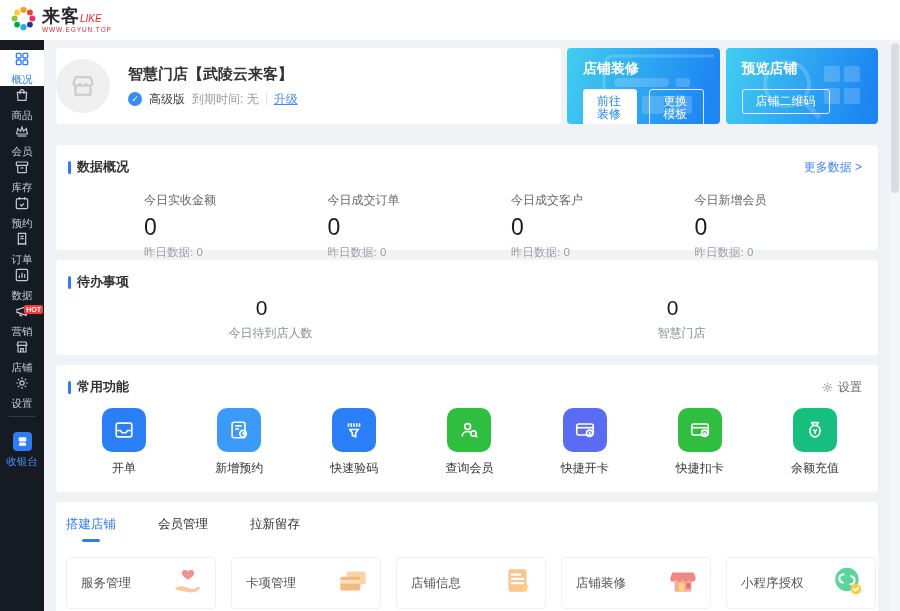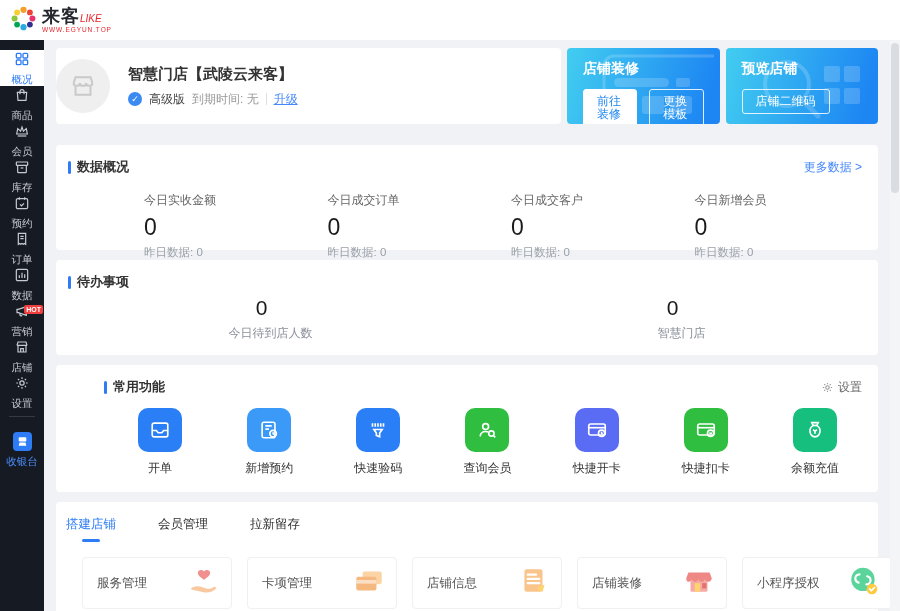--- a/index.html
+++ b/index.html
@@ -61,32 +61,32 @@
   .stat-label { font-size:12px; color:#666; }
   .stat-value { font-size:23px; color:#1a1a1a; line-height:1.05; }
   .stat-sub { font-size:11.5px; color:#9aa0a8; }
 
   .todo-card { height:95px; }
   .todo-row { display:flex; padding-top:6px; }
   .todo-item { flex:1; display:flex; flex-direction:column; align-items:center; gap:6px; }
   .todo-value { font-size:21px; color:#1a1a1a; line-height:1.05; }
   .todo-label { font-size:12px; color:#8a9099;margin-left:18px; }
 
-  .quick-card { height:127px;padding-left:36px; }
+  .quick-card { height:127px; }
   .quick-row { display:flex; justify-content:space-between; padding:12px 31px 0 36px; }
   .quick-item { width:64px; display:flex; flex-direction:column; align-items:center; gap:8px; cursor:pointer; }
   .quick-icon { width:44px; height:44px; border-radius:10px; display:flex; align-items:center; justify-content:center; }
   .quick-label { font-size:12px; color:#333; white-space:nowrap; }
 
   .bottom-card { height:150px; padding:0 6px 0 10px; }
   .tabs { display:flex; gap:42px; padding:14px 0 0 0; }
   .tab { font-size:12.5px; color:#333; padding-bottom:9px; position:relative; cursor:pointer; }
   .tab.active { color:#2d7cf6; }
   .tab.active::after { content:""; position:absolute; left:50%; transform:translateX(-50%); bottom:0; width:18px; height:3px; border-radius:2px; background:#2d7cf6; }
-  .feature-row { display:flex; gap:15px; margin-top:15px;margin-left:16px; }
+  .feature-row { display:flex; gap:15px; margin-top:15px; }
   .feature-card { width:150px; height:52px; background:#fff; border:1px solid #f1eff0; border-radius:4px; display:flex; align-items:center; justify-content:space-between; padding:0 10px 0 14px; cursor:pointer; flex:none; }
   .feature-label { font-size:12.5px; color:#555; white-space:nowrap; }
 
   
   .scroll-track { position:absolute; right:0; top:40px; bottom:0; width:10px; background:#f4f5f7; z-index:7; }
   .scroll-thumb { position:absolute; top:3px; left:1px; width:8px; height:150px; border-radius:4px; background:#d9dce1; cursor:pointer; }
 </style>
 </head>
 <body>
 

